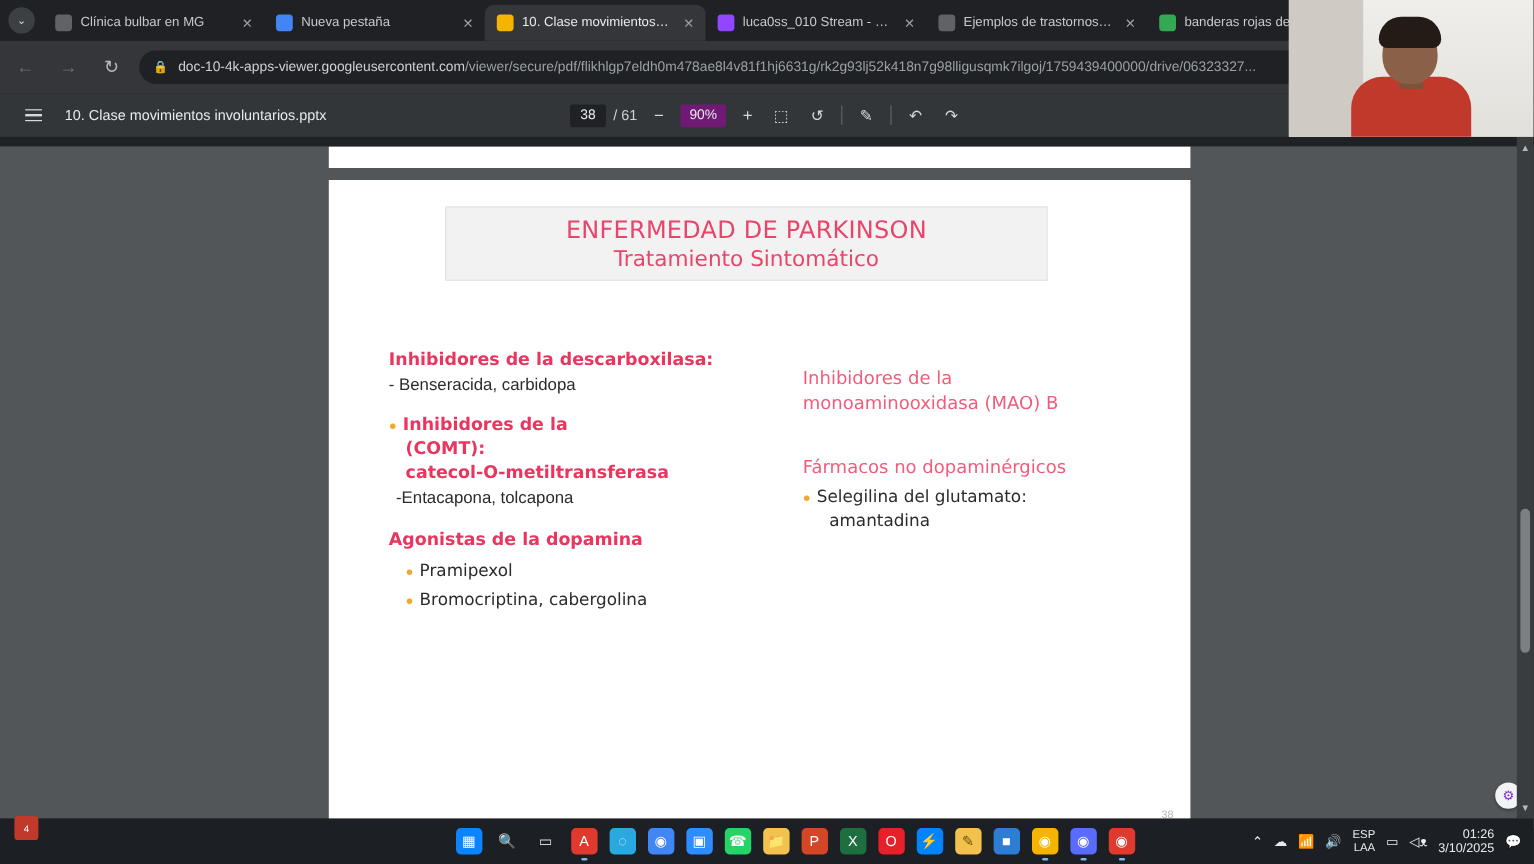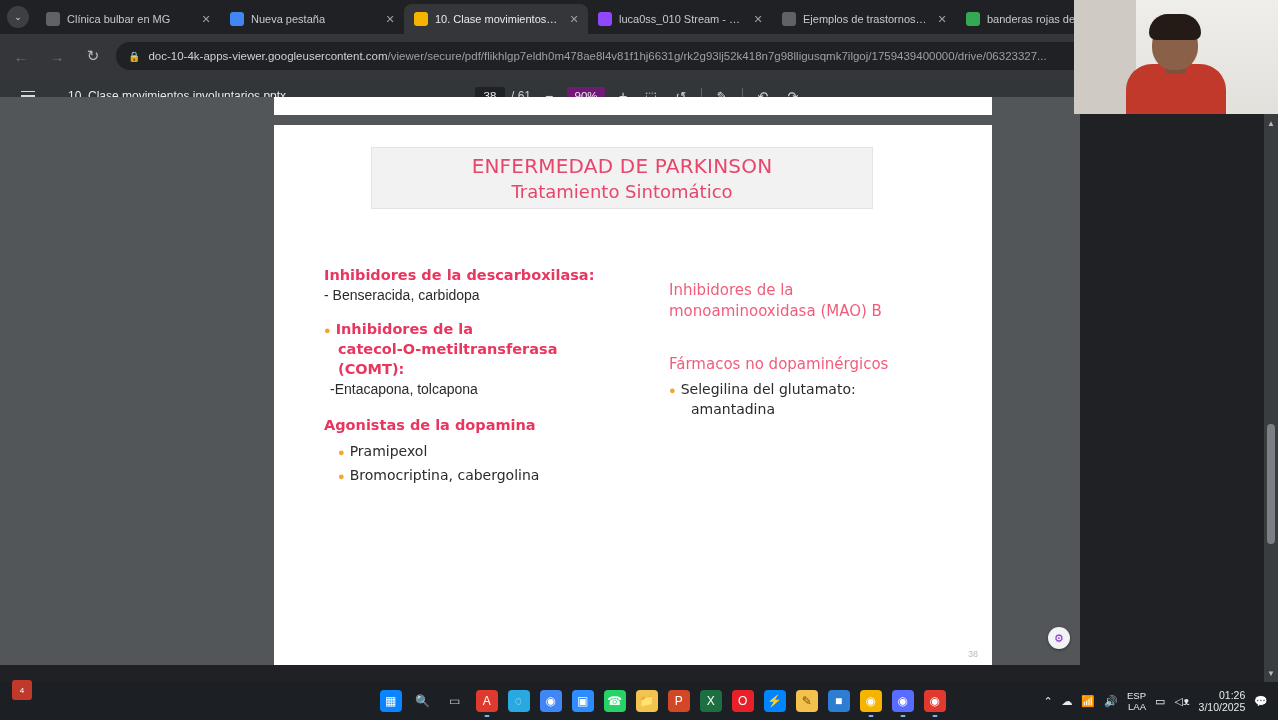--- a/index.html
+++ b/index.html
@@ -92,21 +92,21 @@
     position: absolute; top: 78px; left: 0; width: 1278px; height: 36px;
     background: #323639;
     display: flex; align-items: center;
     color: #e8eaed;
   }
   .hamburger {
     width: 36px; display: flex; flex-direction: column; align-items: center; gap: 3px;
     margin-left: 10px;
   }
   .hamburger span { display: block; width: 14px; height: 1.5px; background: #d6d9dc; }
-  .doc-title { font-size: 12px; margin-left: 22px; color: #e8eaed; white-space: nowrap; }
+  .doc-title { font-size: 12px; margin-left: 8px; color: #e8eaed; white-space: nowrap; }
   .viewer-center {
     position: absolute; left: 0; right: 0; top: 0; height: 36px;
     display: flex; align-items: center; justify-content: center; gap: 10px;
     pointer-events: none;
   }
   .viewer-center > * { pointer-events: auto; }
   .page-box {
     background: #202124; color: #e8eaed;
     width: 30px; height: 19px; border-radius: 2px;
     font-size: 11.5px; display: flex; align-items: center; justify-content: center;
@@ -116,21 +116,21 @@
   .zoom-box {
     background: #701a75; color: #e8eaed;
     width: 38px; height: 19px; border-radius: 2px;
     font-size: 11.5px; display: flex; align-items: center; justify-content: center;
   }
   .vb-icon { width: 20px; text-align: center; font-size: 13px; color: #d6d9dc; }
   .vb-sep { width: 1px; height: 16px; background: #5f6368; }
 
   
   .docarea {
-    position: absolute; top: 97px; left: 0; width: 1080px; height: 568px;
+    position: absolute; top: 122px; left: 0; width: 1278px; height: 568px;
     background: #535659;
     overflow: hidden;
   }
   .page-prev {
     position: absolute; left: 274px; top: 0; width: 718px; height: 18px;
     background: #ffffff;
   }
   .slide {
     position: absolute; left: 274px; top: 28px; width: 718px; height: 540px;
     background: #ffffff;
@@ -339,22 +339,22 @@
         <div class="t2">Tratamiento Sintomático</div>
       </div>
 
       <div class="col-left">
         <div class="hd">Inhibidores de la descarboxilasa:</div>
         <div class="dash-item">- Benseracida, carbidopa</div>
         <div style="height:14px"></div>
         <div>
           <span class="bullet">●</span><span class="hd">Inhibidores de la</span>
         </div>
+        <div class="hd" style="padding-left:14px">(COMT):</div>
         <div class="hd" style="padding-left:14px"><span>catecol-O-metiltransferasa</span></div>
-        <div class="hd" style="padding-left:14px">(COMT):</div>
         <div class="dash-item" style="padding-left:6px">-Entacapona, tolcapona</div>
         <div style="height:16px"></div>
         <div class="hd">Agonistas de la dopamina</div>
         <div style="padding-left:14px;margin-top:6px">
           <span class="bullet">●</span><span class="li">Pramipexol</span>
         </div>
         <div style="padding-left:14px;margin-top:4px">
           <span class="bullet">●</span><span class="li">Bromocriptina, cabergolina</span>
         </div>
       </div>

